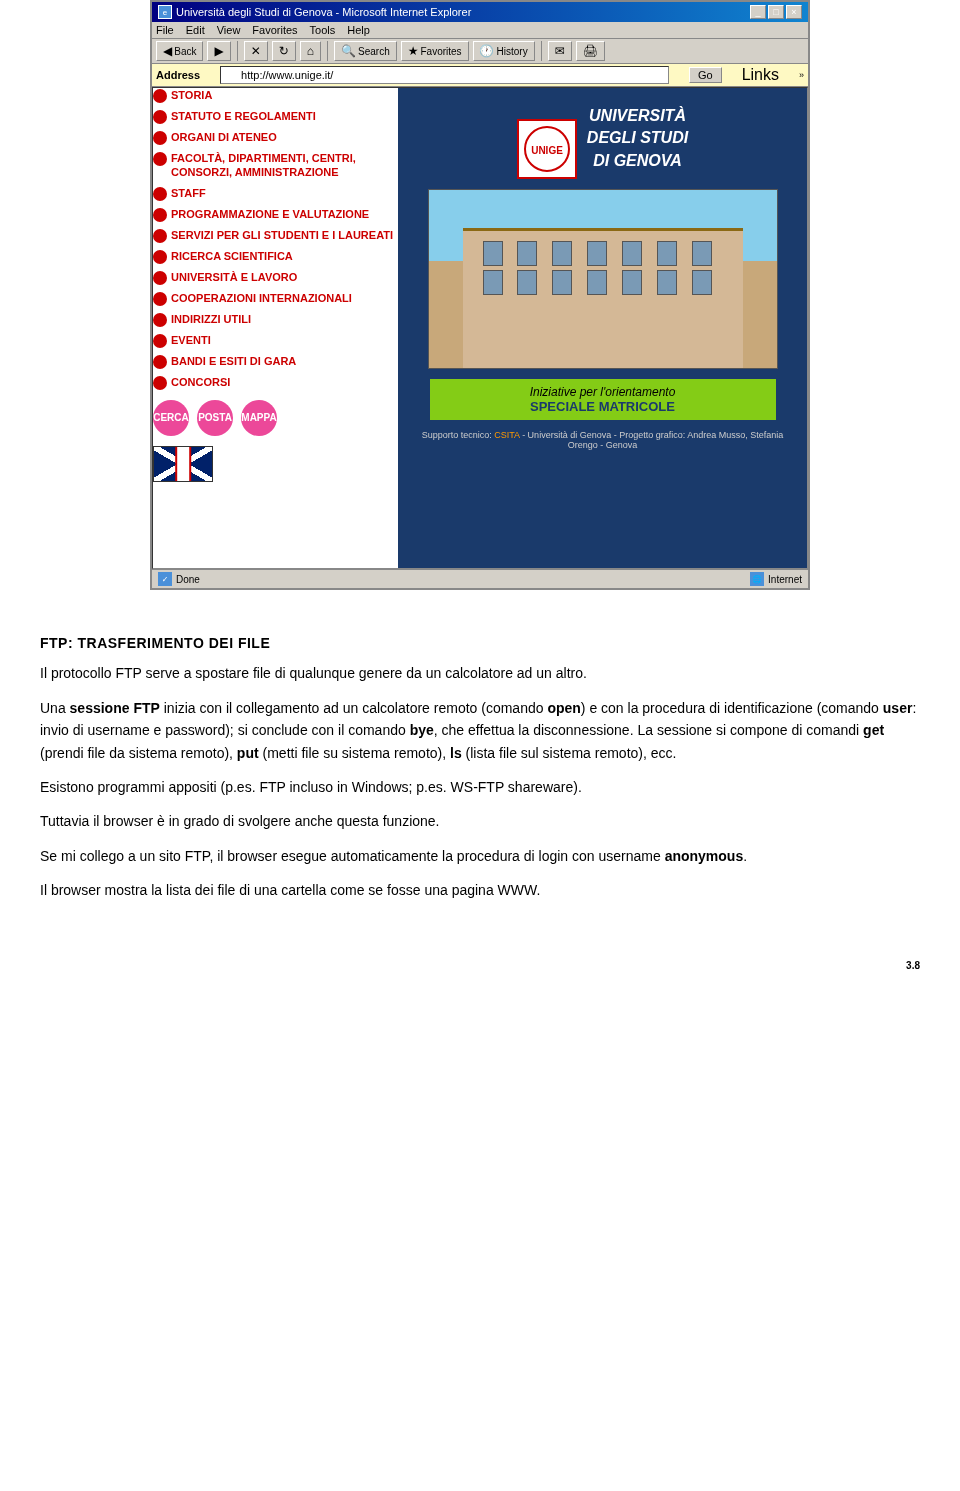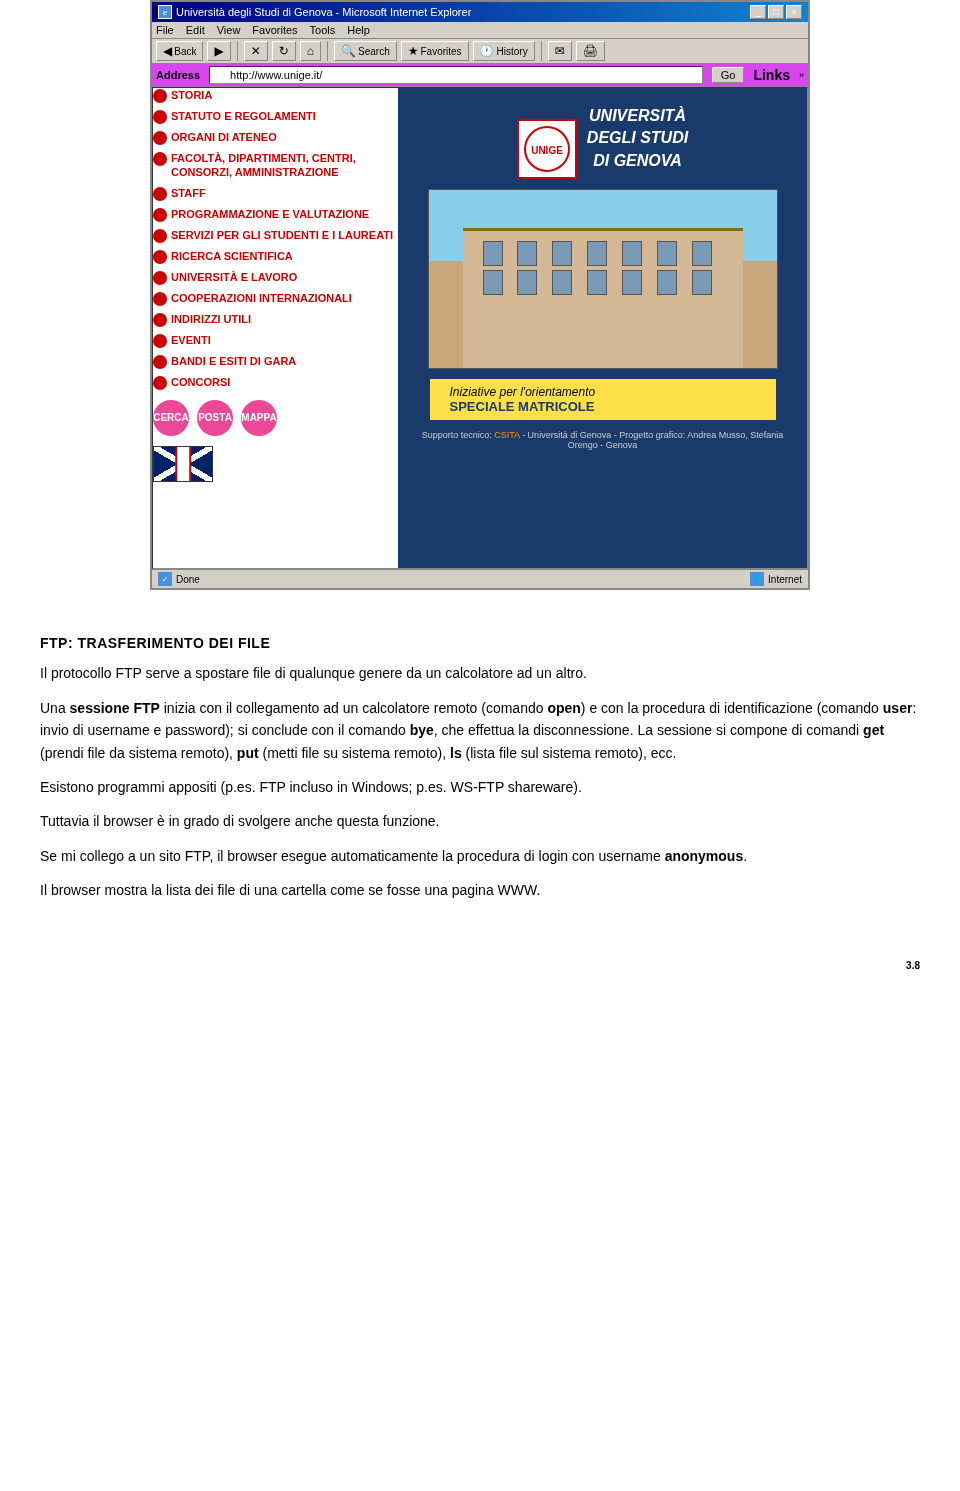--- a/index.html
+++ b/index.html
@@ -104,25 +104,25 @@
       height: 20px;
       background: #888;
       margin: 0 2px;
     }
     .tb-icon {
       font-size: 12px;
     }
 
     
     .address-bar {
-      background: #d946ef;
+      background: #fef9c3;
       padding: 2px 4px;
       display: flex;
       align-items: center;
-      gap: 9px;
+      gap: 20px;
       font-size: 11px;
       border-bottom: 1px solid #888;
     }
     .address-label {
       font-size: 11px;
       font-weight: bold;
     }
     .address-input {
       flex: 1;
       border: 1px inset #888;
@@ -134,23 +134,22 @@
     .go-btn {
       background: #d4d0c8;
       border: 1px solid #888;
       border-top-color: #fff;
       border-left-color: #fff;
       padding: 1px 8px;
       font-size: 11px;
       cursor: pointer;
     }
     .links-btn {
-      font-size: 14px;
+      font-size: 16px;
       cursor: pointer;
-      font-weight: bold;
     }
 
     
     .webpage-content {
       background: #fff;
       border: 1px inset #888;
       overflow: hidden;
     }
     .webpage-inner {
       display: flex;
@@ -293,24 +292,24 @@
       gap: 4px;
       padding: 10px 20px;
     }
     .bw {
       width: 20px;
       height: 25px;
       background: #7a9ab5;
       border: 1px solid #555;
     }
     .banner-box {
-      background: #fde047;
+      background: #84cc16;
       border: 2px solid #1a3a6b;
       padding: 6px 20px;
-      text-align: left;
+      text-align: center;
       width: 350px;
     }
     .banner-text1 {
       font-size: 12px;
       font-style: italic;
       color: #000;
     }
     .banner-text2 {
       font-size: 13px;
       font-weight: bold;

